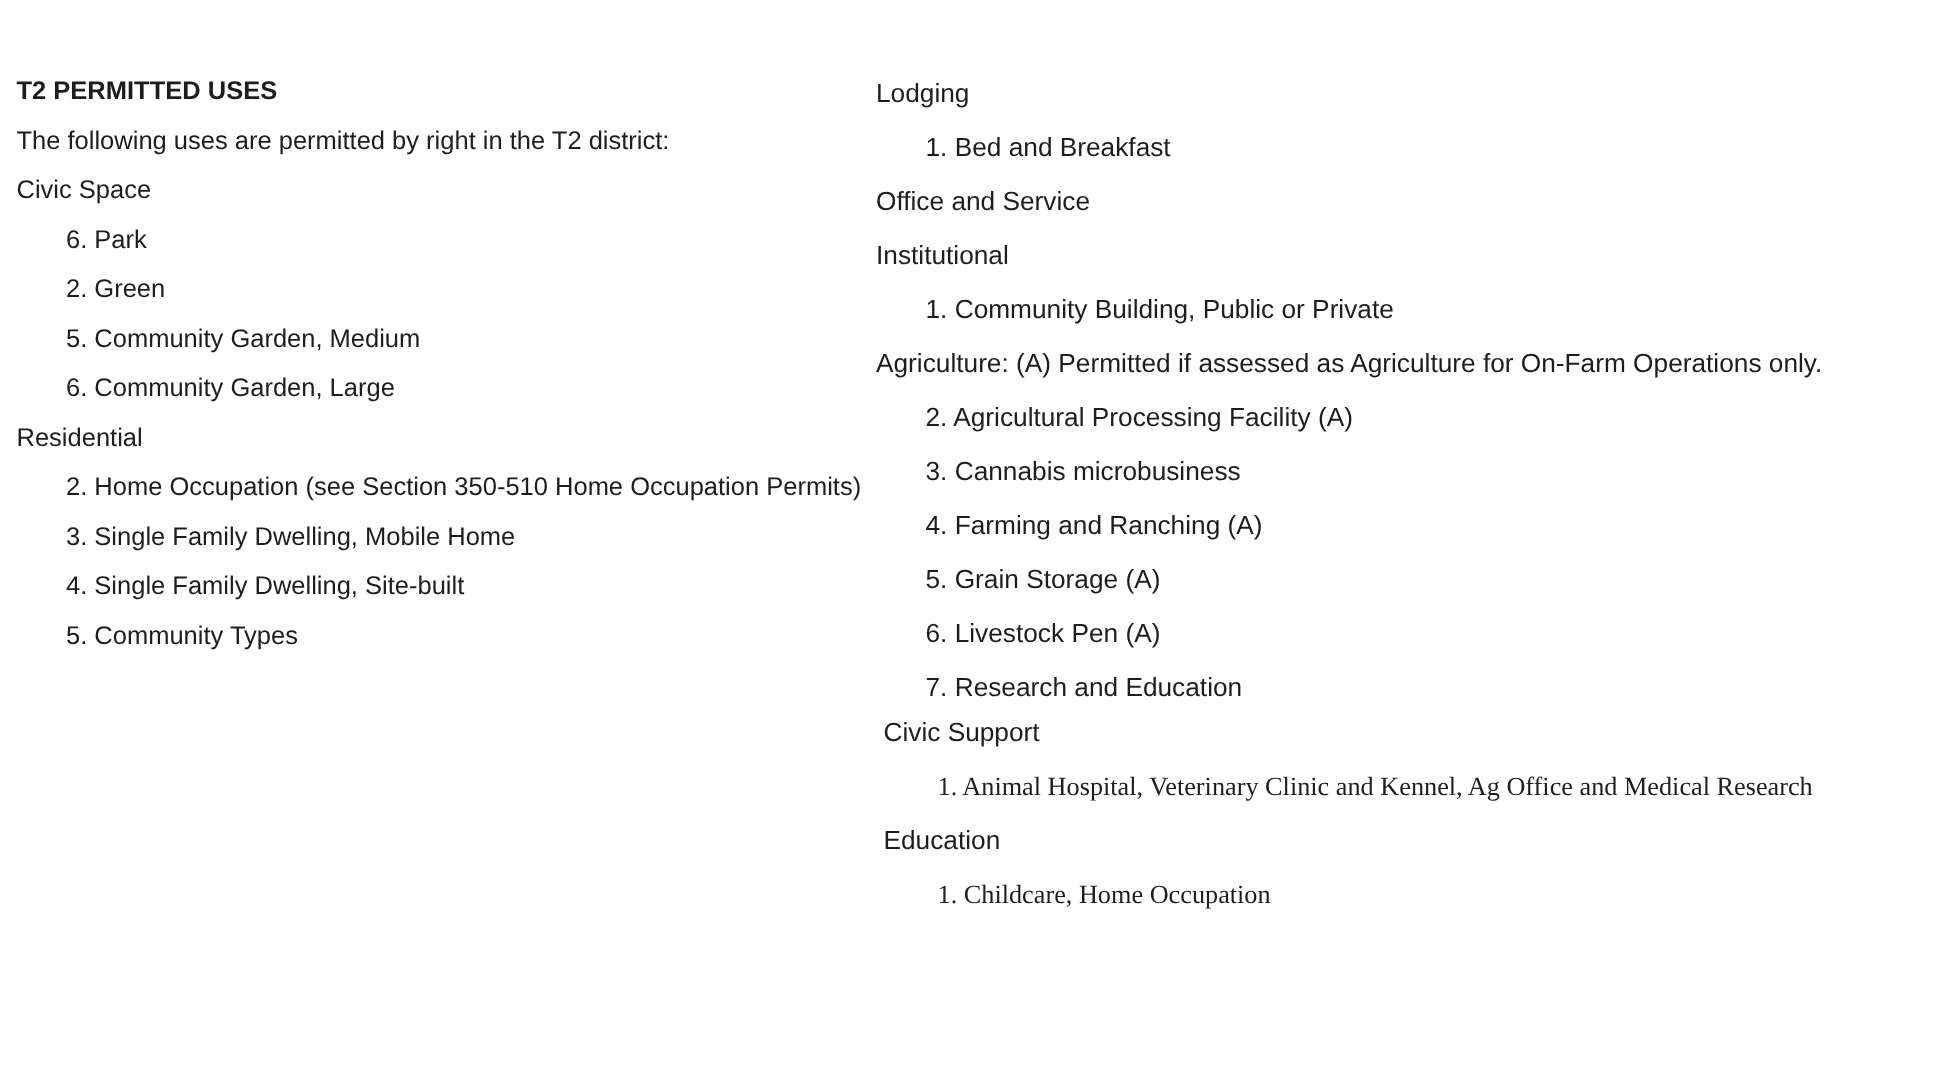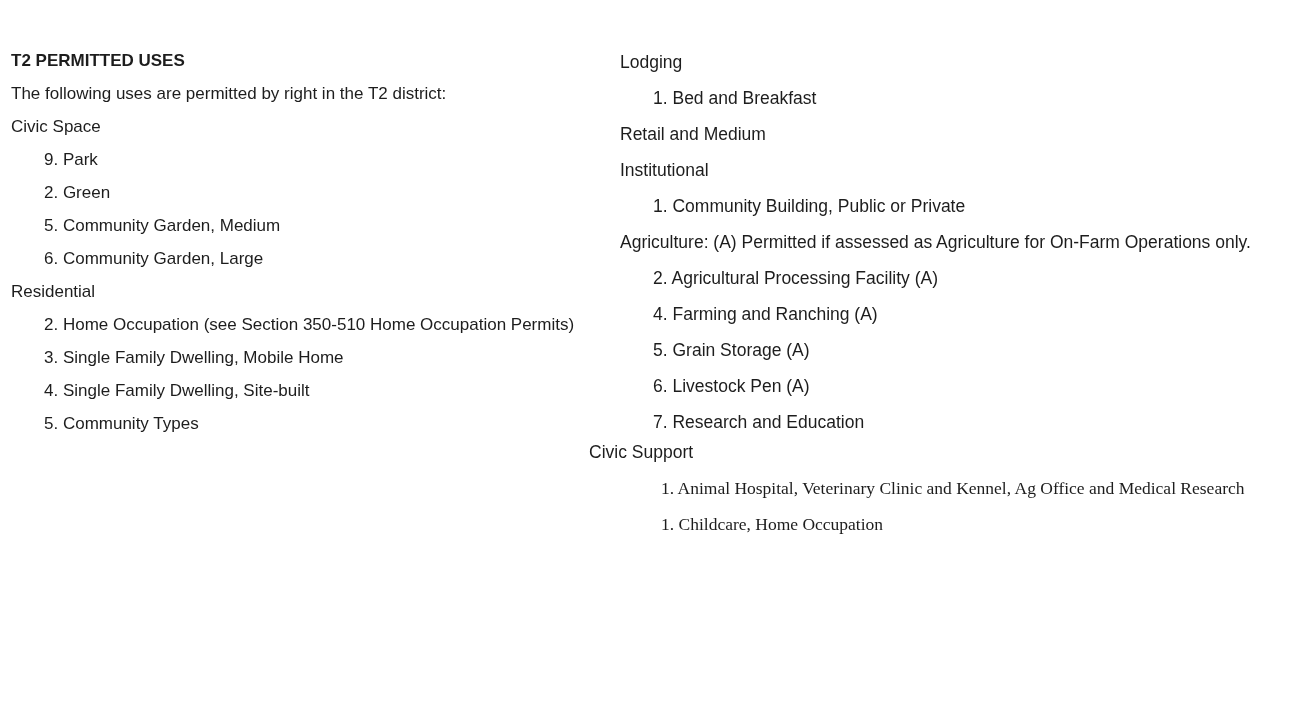--- a/index.html
+++ b/index.html
@@ -28,21 +28,20 @@
   .col-left .line {
     line-height: 33px;
   }
   .col-right {
     left: 584px;
     width: 705px;
     font-size: 17.5px;
   }
   .col-right .line {
     line-height: 36px;
-    margin-left: 36px;
   }
   .line {
     white-space: nowrap;
   }
   .title {
     font-weight: 700;
   }
   .item {
     padding-left: 33px;
   }
@@ -61,57 +60,59 @@
 </head>
 <body>
 
 <div class="page">
   <div class="col col-left">
     <div class="line title">T2 PERMITTED USES</div>
     <div class="line intro">The following uses are permitted by right in the T2 district:</div>
     <div>
         <div class="section">
           <div class="line heading">Civic Space</div>
-          <div class="line item">9. Park</div>
+          <div class="line item">6. Park</div>
           <div class="line item">2. Green</div>
           <div class="line item">5. Community Garden, Medium</div>
           <div class="line item">6. Community Garden, Large</div>
         </div>
         <div class="section">
           <div class="line heading">Residential</div>
           <div class="line item">2. Home Occupation (see Section 350-510 Home Occupation Permits)</div>
           <div class="line item">3. Single Family Dwelling, Mobile Home</div>
           <div class="line item">4. Single Family Dwelling, Site-built</div>
           <div class="line item">5. Community Types</div>
         </div>
       </div>
   </div>
   <div class="col col-right">
     <div>
         <div class="section">
           <div class="line heading">Lodging</div>
           <div class="line item">1. Bed and Breakfast</div>
         </div>
         <div class="section">
-          <div class="line heading">Retail and Medium</div>
+          <div class="line heading">Office and Service</div>
         </div>
         <div class="section">
           <div class="line heading">Institutional</div>
           <div class="line item">1. Community Building, Public or Private</div>
         </div>
         <div class="section">
           <div class="line heading">Agriculture: (A) Permitted if assessed as Agriculture for On-Farm Operations only.</div>
           <div class="line item">2. Agricultural Processing Facility (A)</div>
+          <div class="line item">3. Cannabis microbusiness</div>
           <div class="line item">4. Farming and Ranching (A)</div>
           <div class="line item">5. Grain Storage (A)</div>
           <div class="line item">6. Livestock Pen (A)</div>
           <div class="line item">7. Research and Education</div>
         </div>
         <div class="section secondary tight-top">
           <div class="line heading">Civic Support</div>
           <div class="line item">1. Animal Hospital, Veterinary Clinic and Kennel, Ag Office and Medical Research</div>
         </div>
         <div class="section secondary">
+          <div class="line heading">Education</div>
           <div class="line item">1. Childcare, Home Occupation</div>
         </div>
       </div>
   </div>
 </div>
 
 </body></html>

